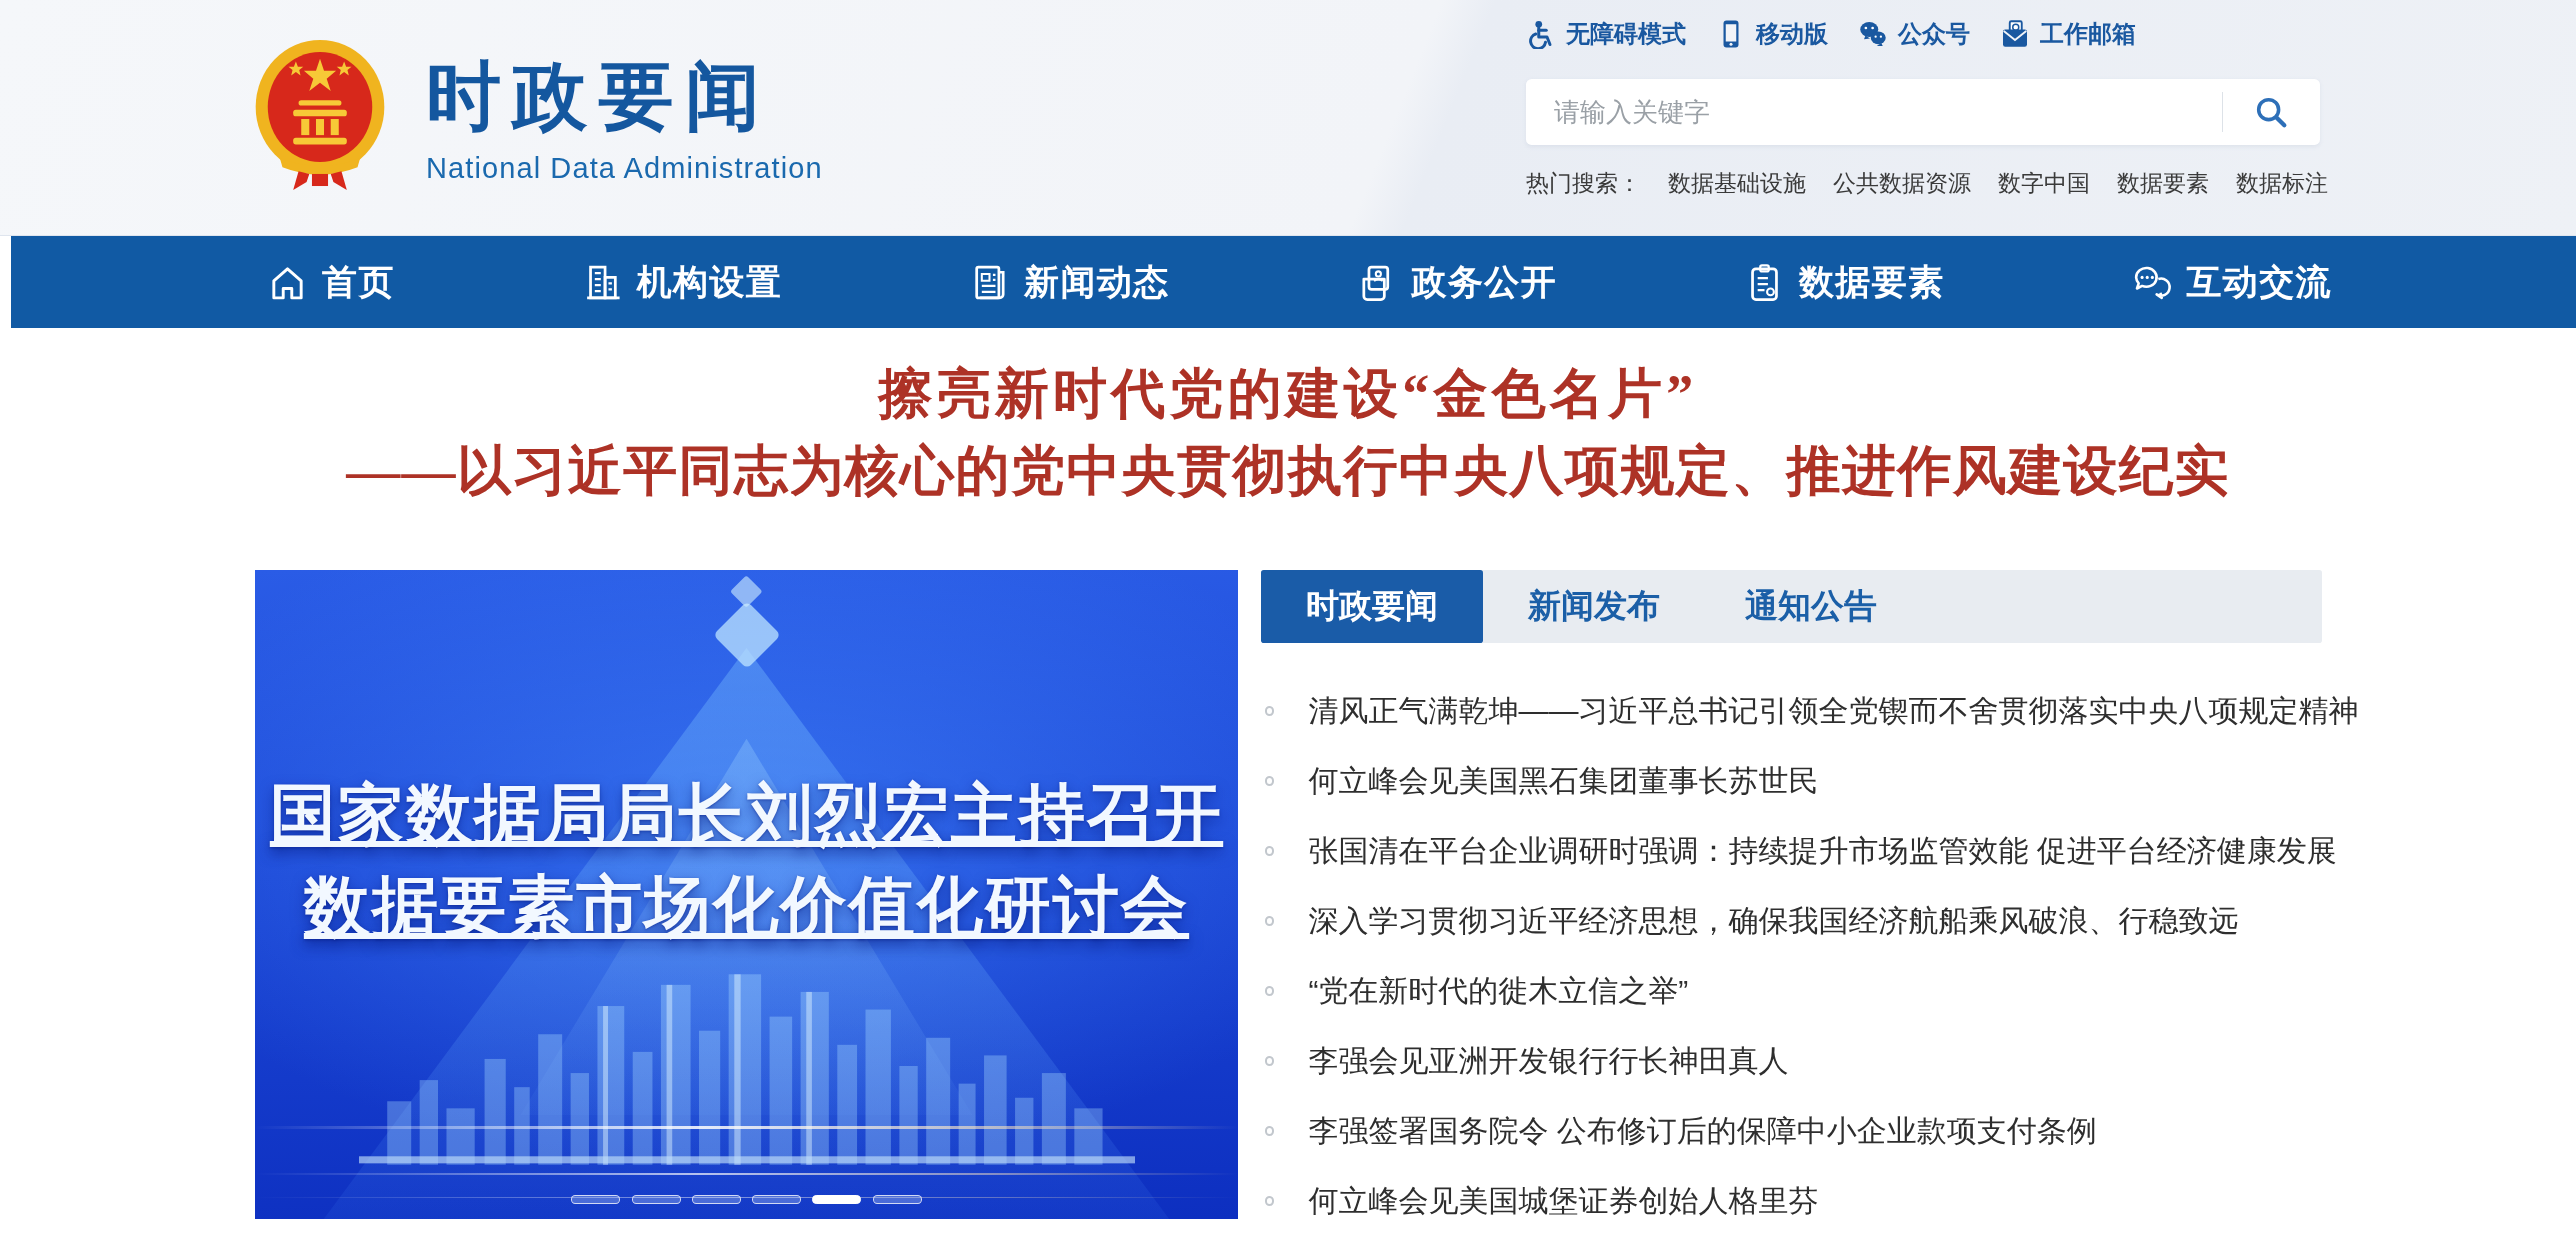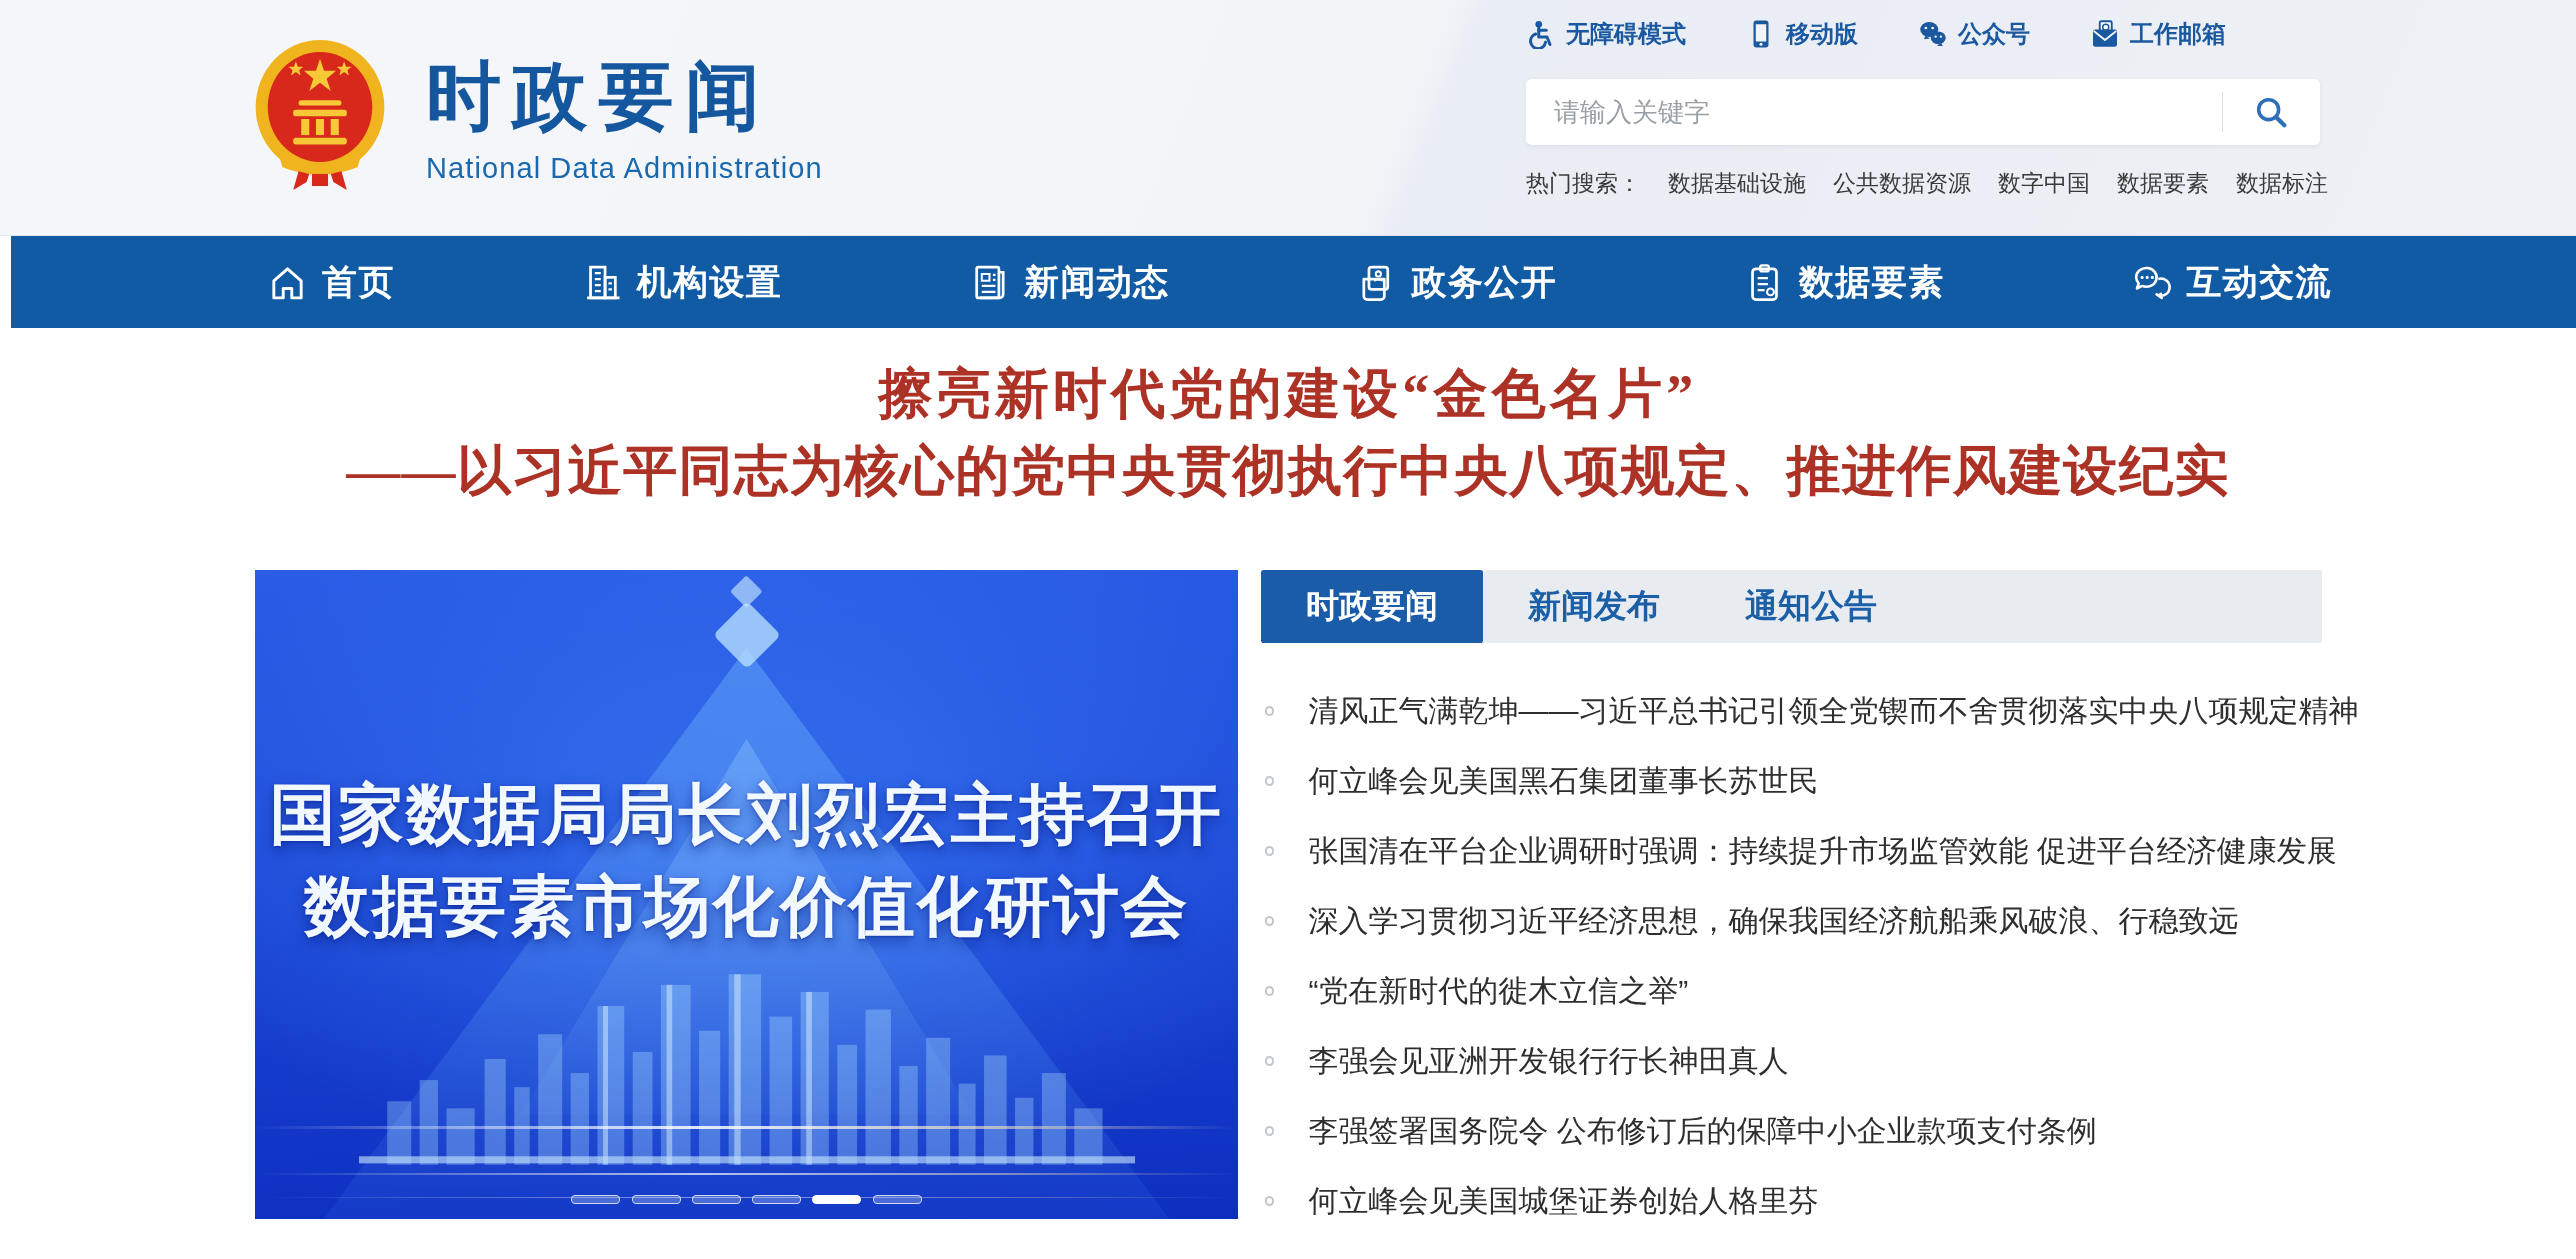--- a/index.html
+++ b/index.html
@@ -9,21 +9,21 @@
   .header{position:absolute;left:0;top:0;width:2576px;height:235px;
     background:linear-gradient(112deg,#f5f7fa 0%,#f2f4f8 54%,#e9edf4 56%,#eef1f6 100%);
     border-bottom:1.4px solid #dfe5ee;}
   .logo{position:absolute;left:253px;top:39px;display:flex;align-items:flex-start;}
   .emblem{width:134px;height:152px;}
   .logo-text{margin-left:39px;padding-top:20px;}
   .site-title{font-size:75px;font-weight:bold;color:#14579f;letter-spacing:11.3px;line-height:1;}
   .site-subtitle{font-size:29px;color:#1a69ae;margin-top:18.3px;letter-spacing:1.1px;}
 
   .header-right{position:absolute;left:1526px;top:0;width:794px;height:235px;}
-  .quick-links{position:absolute;left:0;top:18.3px;display:flex;align-items:flex-start;gap:60px;}
+  .quick-links{position:absolute;left:0;top:18.3px;display:flex;align-items:flex-start;gap:30px;}
   .quick-link{display:flex;align-items:center;gap:10px;cursor:pointer;}
   .quick-link svg{width:30px;height:30px;}
   .quick-link span{font-size:24px;color:#1a58a0;font-weight:bold;}
 
   .search-box{position:absolute;left:0;top:79px;width:794px;height:66px;background:#ffffff;
     border-radius:5.6px;display:flex;align-items:center;box-shadow:0 1.4px 4.2px rgba(120,140,170,.12);}
   .search-input{flex:1;border:none;outline:none;background:transparent;font-size:26px;color:#333;
     padding:0 28px;height:100%;font-family:"Liberation Sans",sans-serif;}
   .search-input::placeholder{color:#9aa0a6;}
   .search-divider{width:1.4px;height:40px;background:#dde2e8;}
@@ -65,21 +65,21 @@
     transform:rotate(45deg);background:rgba(190,228,255,.75);border-radius:5.6px;}
   .tri-apex2{position:absolute;left:calc(50% - 11.3px);top:10px;width:22.6px;height:22.6px;
     transform:rotate(45deg);background:rgba(210,240,255,.6);border-radius:2.8px;}
   .streak{position:absolute;left:0;width:100%;height:2.8px;
     background:linear-gradient(90deg,rgba(255,255,255,0),rgba(255,255,255,.85) 45%,rgba(255,230,190,.6) 75%,rgba(255,255,255,0));}
   .streak.s1{bottom:90px;}
   .streak.s2{bottom:44px;height:2.1px;opacity:.8;}
   .streak.s3{bottom:21px;height:1.4px;opacity:.55;}
   .skyline{position:absolute;left:50%;transform:translateX(-50%);bottom:54px;opacity:.9;}
   .banner-title{position:absolute;left:0;width:100%;text-align:center;color:#f2f8ff;font-weight:800;
-    letter-spacing:2.1px;text-shadow:0 5.6px 14px rgba(5,25,130,.55),0 1.4px 2.8px rgba(5,25,130,.5);}
+    letter-spacing:2.1px;text-shadow:0 5.6px 14px rgba(5,25,130,.55),0 1.4px 2.8px rgba(5,25,130,.5);text-decoration:underline;}
   .banner-title.bt1{top:200px;font-size:66px;}
   .banner-title.bt2{top:292px;font-size:66px;}
   .carousel-dots{position:absolute;left:0;bottom:15.5px;width:100%;display:flex;justify-content:center;gap:11.3px;}
   .carousel-dots .dot{width:49px;height:8.5px;border-radius:4.2px;background:rgba(215,232,255,.28);
     border:1.4px solid rgba(255,255,255,.75);box-sizing:border-box;cursor:pointer;}
   .carousel-dots .dot.active{background:#ffffff;border-color:#ffffff;}
 
   
   .news-panel{position:absolute;left:1006px;top:0;width:1061px;height:649px;}
   .tab-bar{position:absolute;left:0;top:0;width:100%;height:73px;background:#e8ecf1;

